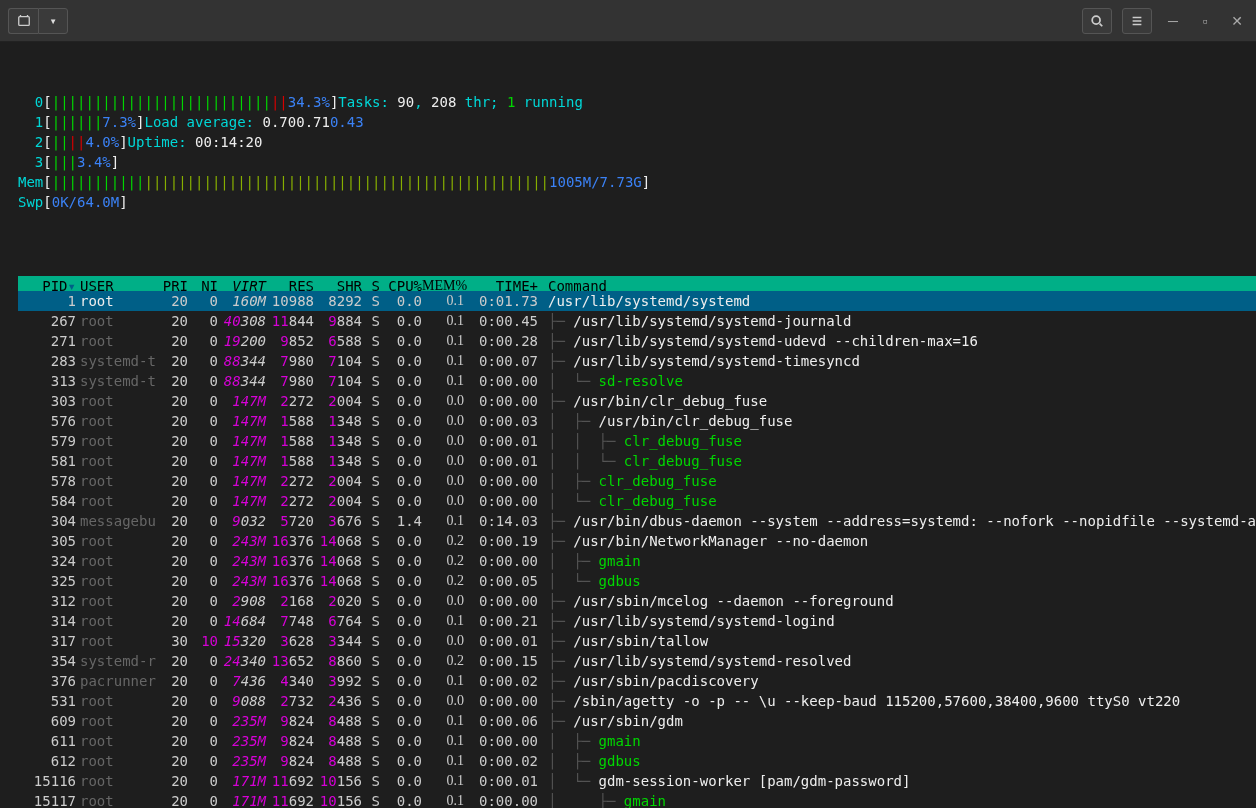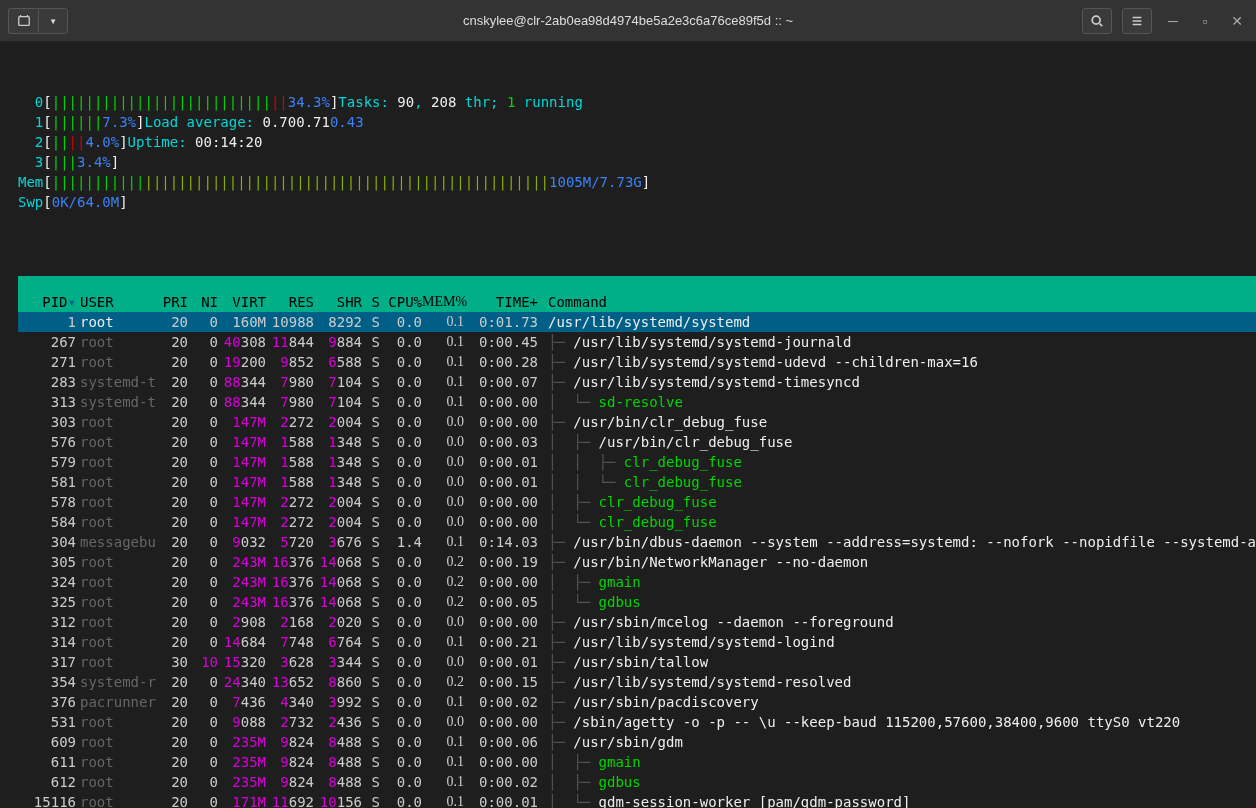--- a/index.html
+++ b/index.html
@@ -66,41 +66,41 @@
   .red { color: #d70000; }
   .mag { color: #d700d7; }
 
   .meters { margin-bottom: 4px; }
   .meter-row { display: flex; }
 
   .hdr-row {
     background: #00af87;
     color: #000;
     display: flex;
-    height: 36px;
-    align-items: flex-end;
+    height: 15px;
+    align-items: flex-start;
   }
   .sel-row {
     background: #005f87;
     display: flex;
     height: 20px;
     align-items: center;
   }
   .row {
     display: flex;
     height: 20px;
     align-items: center;
   }
 
   .col { text-align: right; padding-right: 0; }
   .c-pid  { width: 58px; }
   .c-user { width: 78px; text-align: left; padding-left: 4px; }
   .c-pri  { width: 34px; }
   .c-ni   { width: 30px; }
-  .c-virt { width: 48px; }
+  .c-virt { width: 48px; font-style: italic; }
   .c-res  { width: 48px; }
   .c-shr  { width: 48px; }
   .c-s    { width: 18px; }
   .c-cpu  { width: 42px; }
   .c-mem  { width: 42px; font-family: Liberation Serif, serif; }
   .c-time { width: 74px; }
   .c-cmd  { flex: 1; text-align: left; padding-left: 10px; overflow: hidden; }
 
   .sort-ind { color: #005f87; }
 
@@ -112,21 +112,20 @@
 <div class="titlebar">
   <div class="titlebar-left">
     <div class="tb-btn combo-left">
       <svg width="14" height="14" viewBox="0 0 16 16" fill="none" stroke="#ccc" stroke-width="1.5">
           <rect x="2" y="3" width="12" height="10" rx="1"></rect>
           <path d="M4 1v2M12 1v2"></path>
         </svg>
     </div>
     <div class="tb-btn combo-right">▾</div>
   </div>
-  <div class="tb-title">cnskylee@clr-2ab0ea98d4974be5a2e3c6a76ce89f5d :: ~</div>
   <div class="titlebar-right">
     <div class="tb-icon-btn">
       <svg width="14" height="14" viewBox="0 0 16 16" fill="none" stroke="#ccc" stroke-width="2">
           <circle cx="7" cy="7" r="4.5"></circle>
           <path d="M11 11l3 3"></path>
         </svg>
     </div>
     <div class="tb-icon-btn">
       <svg width="14" height="14" viewBox="0 0 16 16" stroke="#ccc" stroke-width="1.8">
           <path d="M3 4h10M3 8h10M3 12h10"></path>

